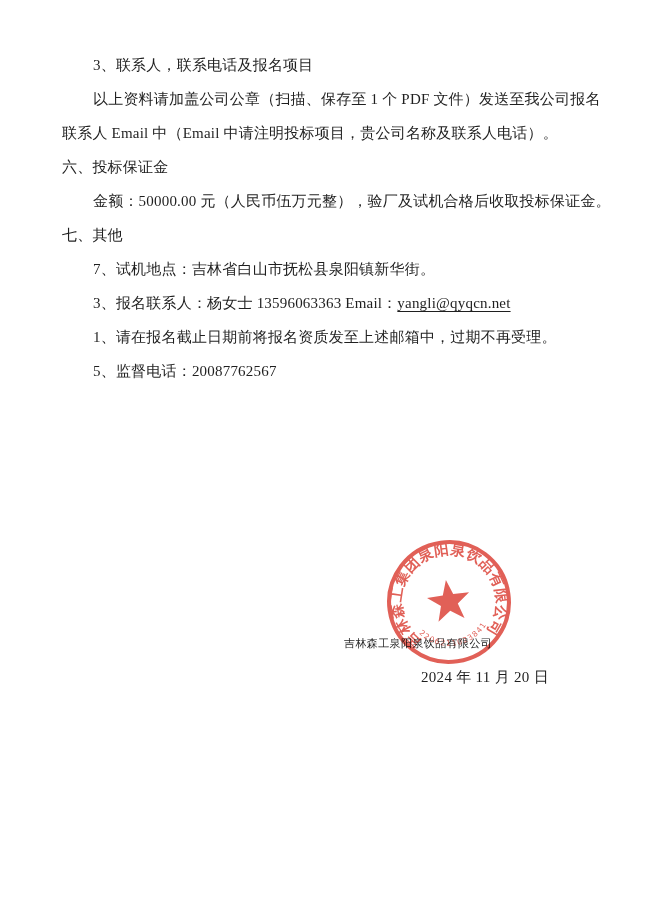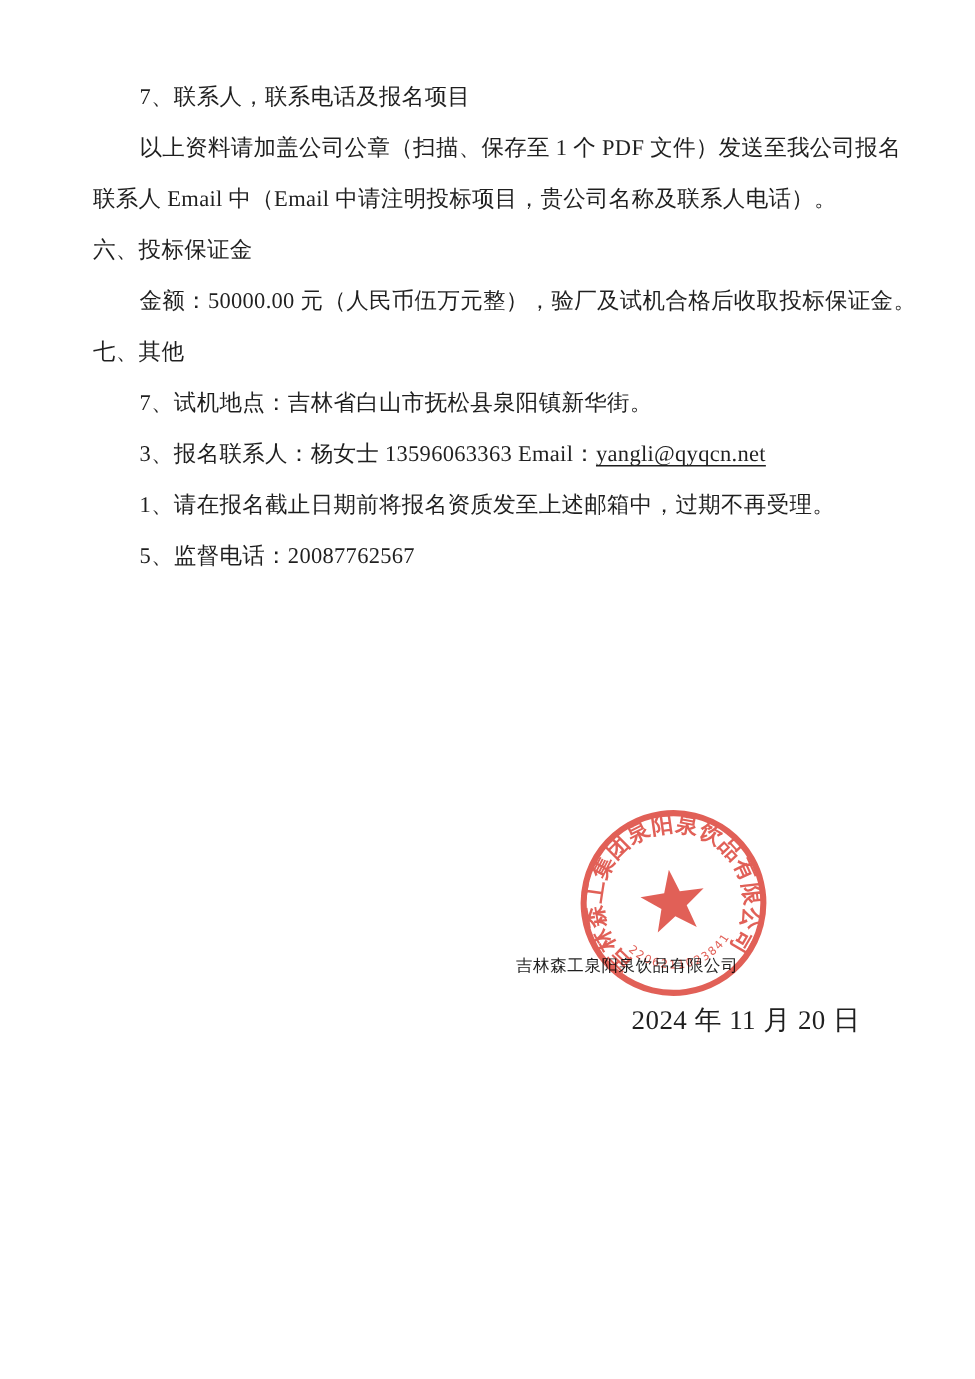--- a/index.html
+++ b/index.html
@@ -41,21 +41,21 @@
     left: 344px;
     top: 636px;
     font-size: 11px;
     letter-spacing: 0.4px;
     white-space: nowrap;
   }
   .sig-date {
     position: absolute;
     left: 421px;
     top: 668px;
-    font-size: 18px;
+    font-size: 15px;
     letter-spacing: 0.3px;
     white-space: nowrap;
   }
   .seal {
     position: absolute;
     left: 383px;
     top: 536px;
     width: 132px;
     height: 132px;
     mix-blend-mode: multiply;
@@ -75,21 +75,21 @@
     font-family: "DejaVu Sans", sans-serif;
     letter-spacing: 1.2px;
   }
 </style>
 </head>
 <body>
 
 <div class="page">
 
   <div class="doc" id="doc-lines">
-      <div class="line indent"><span>7、联系人，联系电话及报名项目</span></div>
+      <div class="line indent"><span>3、联系人，联系电话及报名项目</span></div>
       <div class="line indent"><span>以上资料请加盖公司公章（扫描、保存至 1 个 PDF 文件）发送至我公司报名</span></div>
       <div class="line"><span>联系人 Email 中（Email 中请注明投标项目，贵公司名称及联系人电话）。</span></div>
       <div class="line"><span>六、投标保证金</span></div>
       <div class="line indent"><span>金额：50000.00 元（人民币伍万元整），验厂及试机合格后收取投标保证金。</span></div>
       <div class="line"><span>七、其他</span></div>
       <div class="line indent"><span>7、试机地点：吉林省白山市抚松县泉阳镇新华街。</span></div>
       <div class="line indent"><span>3、报名联系人：杨女士 13596063363   Email：</span><span class="email-link">yangli@qyqcn.net</span></div>
       <div class="line indent"><span>1、请在报名截止日期前将报名资质发至上述邮箱中，过期不再受理。</span></div>
       <div class="line indent"><span>5、监督电话：20087762567</span></div>
     </div>

